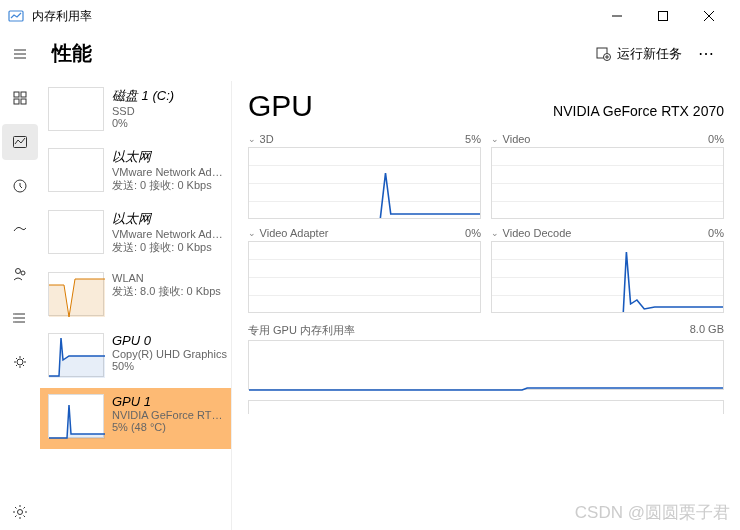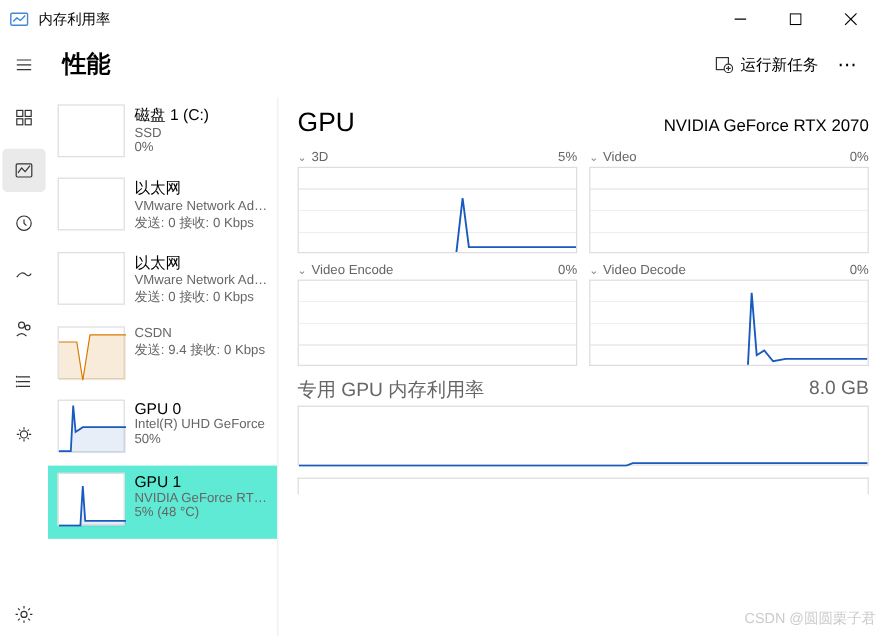--- a/index.html
+++ b/index.html
@@ -16,41 +16,41 @@
 .navrail .spacer { flex: 1; }
 .main { flex: 1; display: flex; flex-direction: column; }
 .header { display: flex; align-items: center; padding: 8px 16px 14px 12px; }
 .header .page-title { font-size: 20px; font-weight: 600; }
 .header .spacer { flex: 1; }
 .header .run-task { display: flex; gap: 6px; font-size: 13px; padding: 4px 8px; }
 .header .more { padding: 0 8px; font-size: 16px; letter-spacing: 2px; }
 .content { flex: 1; display: flex; position: relative; overflow: hidden; }
 .sidebar { width: 192px; overflow: hidden; border-right: 1px solid #eee; }
 .side-item { display: flex; gap: 8px; padding: 6px 4px 10px 8px; border-bottom: 1px solid rgba(0,0,0,0); }
-.side-item.selected { background: #5eead4; }
+.side-item.selected { background: #fdba74; }
 .side-item .thumb { width: 56px; height: 44px; border: 1px solid #ddd; background: #fff; position: relative; flex-shrink: 0; }
 .side-item .info { flex: 1; min-width: 0; }
-.side-item .name { font-size: 13px; font-weight: 500; }
+.side-item .name { font-size: 13px; font-weight: 500; font-style: italic; }
 .side-item .sub { font-size: 11px; color: #666; white-space: nowrap; overflow: hidden; text-overflow: ellipsis; }
 .side-item .val { font-size: 11px; color: #666; white-space: nowrap; overflow: hidden; }
 .detail { flex: 1; padding: 8px 16px 0 16px; overflow: hidden; position: relative; }
 .detail-head { display: flex; align-items: baseline; margin-bottom: 10px; }
-.detail-head .gpu-title { font-size: 22px; font-weight: 400; }
+.detail-head .gpu-title { font-size: 30px; font-weight: 400; }
 .detail-head .gpu-name { margin-left: auto; font-size: 14px; }
 .chart-grid { display: grid; grid-template-columns: 1fr 1fr; gap: 8px 10px; }
 .chart-box { }
 .chart-label { display: flex; align-items: center; font-size: 11px; color: #666; margin-bottom: 2px; }
 .chart-label .chev { margin-right: 4px; font-size: 9px; color: #888; }
 .chart-label .pct { margin-left: auto; }
 .chart-area { height: 72px; border: 1px solid #ddd; background: repeating-linear-gradient(to bottom, transparent 0, transparent 17px, #eee 17px, #eee 18px); position: relative; overflow: hidden; }
 .mem-section { margin-top: 10px; }
-.mem-label { display: flex; font-size: 16px; color: #666; margin-bottom: 2px; }
+.mem-label { display: flex; font-size: 11px; color: #666; margin-bottom: 2px; }
 .mem-label .sz { margin-left: auto; }
 .mem-bar { height: 50px; border: 1px solid #ddd; background: #fff; position: relative; }
-.watermark { position: absolute; bottom: 6px; right: 10px; font-size: 12px; color: #ccc; pointer-events: none; }
+.watermark { position: absolute; bottom: 6px; right: 10px; font-size: 17px; color: #ccc; pointer-events: none; }
 svg { display: block; }
 .path-line { stroke: #185abd; stroke-width: 1.5; fill: none; }
 .path-orange { stroke: #d97b00; stroke-width: 1; fill: none; }
 .fill-orange { fill: rgba(217,123,0,0.15); stroke: none; }
 .fill-blue { fill: rgba(24,90,189,0.1); stroke: none; }
 </style>
 </head>
 <body>
 
 <div class="titlebar">
@@ -192,34 +192,34 @@
           </div>
         </div>
         <div class="side-item">
           <div class="thumb">
               <svg width="56" height="44" viewBox="0 0 56 44">
                 <path class="fill-orange" d="M0 44 L0 12 L15 12 L20 44 L26 6 L56 6 L56 44 Z"></path>
                 <path class="path-orange" d="M0 12 L15 12 L20 44 L26 6 L56 6"></path>
               </svg>
             </div>
           <div class="info">
-            <div class="sub">CSDN</div>
-            <div class="val">发送: 9.4 接收: 0 Kbps</div>
+            <div class="sub">WLAN</div>
+            <div class="val">发送: 8.0 接收: 0 Kbps</div>
           </div>
         </div>
         <div class="side-item">
           <div class="thumb">
               <svg width="56" height="44" viewBox="0 0 56 44">
                 <path class="fill-blue" d="M0 44 L0 42 L10 42 L12 4 L14 26 L20 22 L56 22 L56 44 Z"></path>
                 <path class="path-line" d="M0 42 L10 42 L12 4 L14 26 L20 22 L56 22"></path>
               </svg>
             </div>
           <div class="info">
             <div class="name">GPU 0</div>
-            <div class="sub">Intel(R) UHD GeForce</div>
+            <div class="sub">Copy(R) UHD Graphics</div>
             <div class="val">50%</div>
           </div>
         </div>
         <div class="side-item selected">
           <div class="thumb">
               <svg width="56" height="44" viewBox="0 0 56 44">
                 <path class="fill-blue" d="M0 44 L0 43 L18 43 L20 10 L22 39 L28 39 L56 39 L56 44 Z"></path>
                 <path class="path-line" d="M0 43 L18 43 L20 10 L22 39 L28 39 L56 39"></path>
               </svg>
             </div>
@@ -254,21 +254,21 @@
             <div class="chart-label">
                 <span class="chev">⌄</span>
                 <span>Video</span>
                 <span class="pct">0%</span>
               </div>
             <div class="chart-area"></div>
           </div>
           <div class="chart-box">
             <div class="chart-label">
                 <span class="chev">⌄</span>
-                <span>Video Encode</span>
+                <span>Video Adapter</span>
                 <span class="pct">0%</span>
               </div>
             <div class="chart-area"></div>
           </div>
           <div class="chart-box">
             <div class="chart-label">
                 <span class="chev">⌄</span>
                 <span>Video Decode</span>
                 <span class="pct">0%</span>
               </div>

